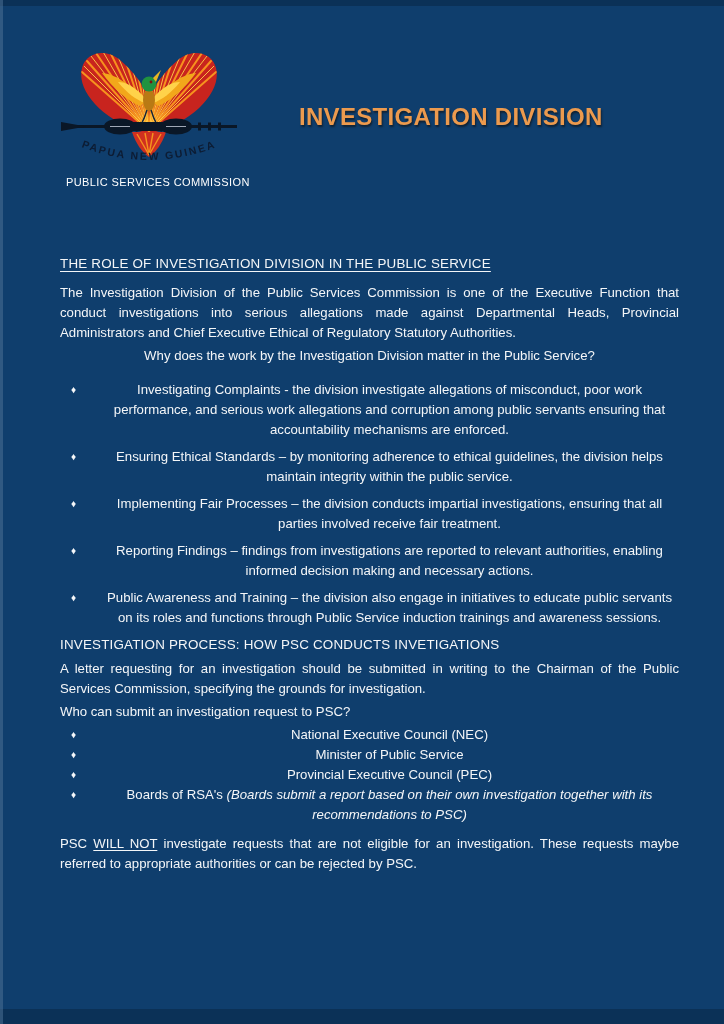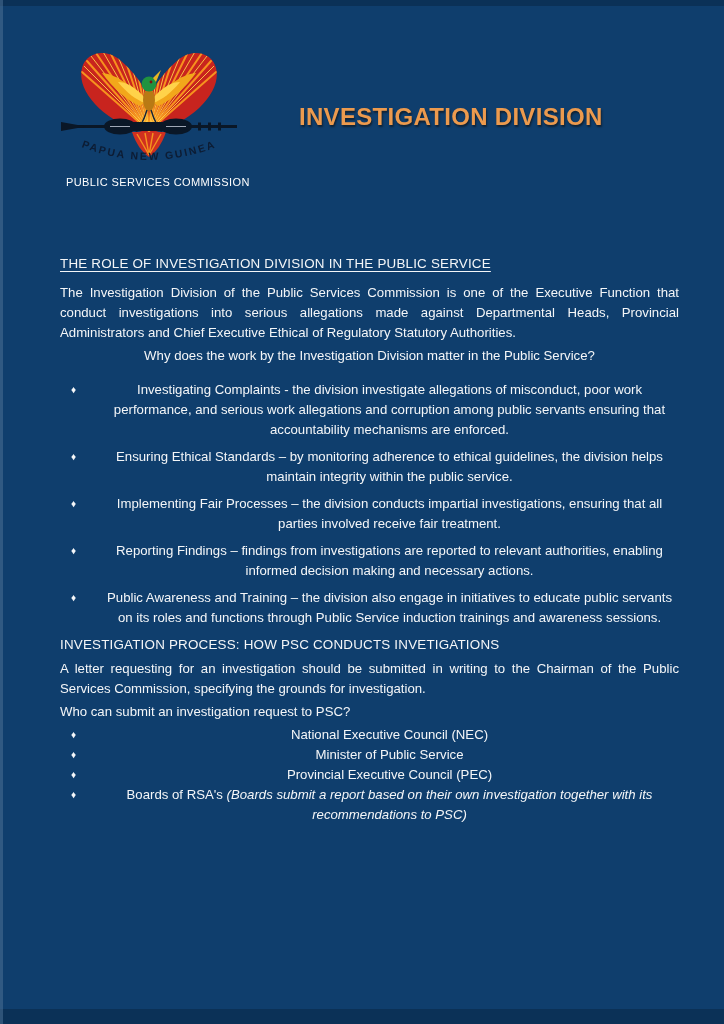--- a/index.html
+++ b/index.html
@@ -193,16 +193,17 @@
       <li>
         <span class="marker">♦</span>
         <span class="li-text">Provincial Executive Council (PEC)</span>
       </li>
       <li>
         <span class="marker">♦</span>
         <span class="li-text just"><span>Boards of RSA's </span><em>(Boards submit a report based on their own investigation together with its recommendations to PSC)</em></span>
       </li>
     </ul>
 
+    <p class="just"><span>PSC </span><span class="u">WILL NOT</span><span> investigate requests that are not eligible for an investigation. These requests maybe referred to appropriate authorities or can be rejected by PSC.</span></p>
 
 
   </main>
 </div>
 
 </body></html>

